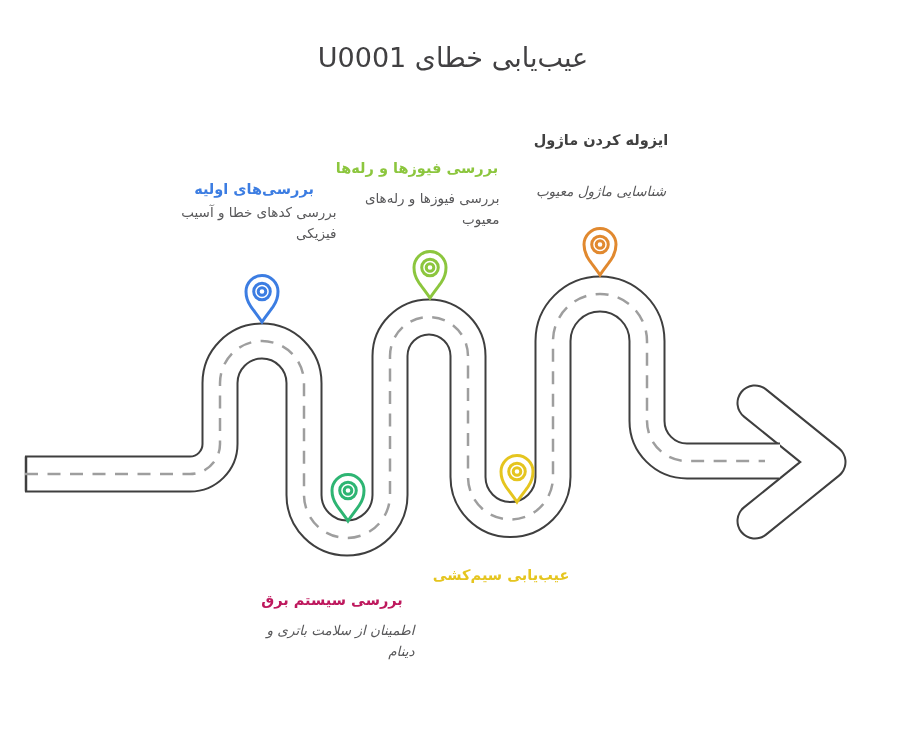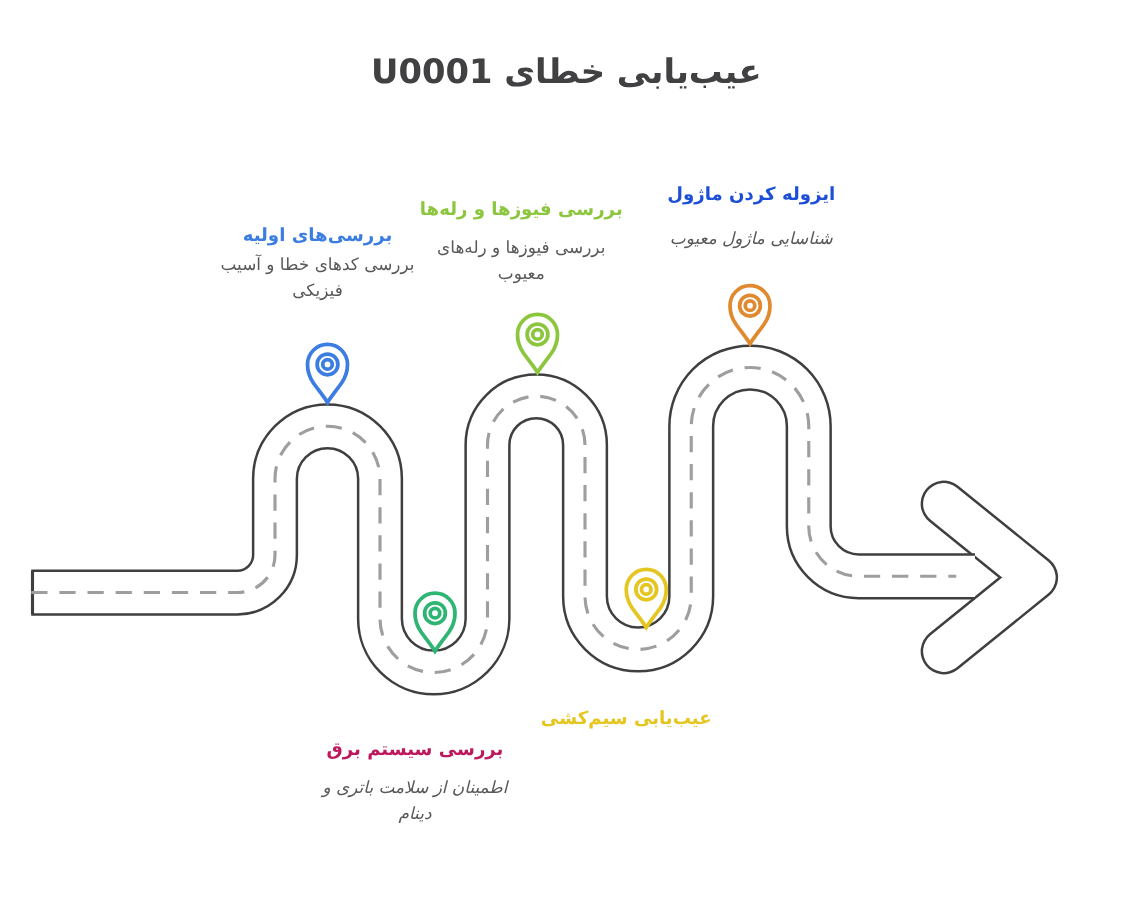--- a/index.html
+++ b/index.html
@@ -10,38 +10,37 @@
     overflow:hidden;
     font-family:"DejaVu Sans", sans-serif;
   }
   .main-title{
     position:absolute;
     top:42px;left:0;width:100%;
     margin:0;
     text-align:center;
     direction:rtl;
     font-size:27px;
-    font-weight:700;
+    font-weight:400;
     color:#414042;
   }
   .road-svg{position:absolute;left:0;top:0;}
   .step-label{
     position:absolute;
     transform:translateX(-50%);
     direction:rtl;
     text-align:center;
     font-size:14.5px;
     font-weight:700;
     white-space:nowrap;
   }
   .step-desc{
     position:absolute;
     transform:translateX(-50%);
     direction:rtl;
-    text-align:center;
     font-size:13.5px;
     line-height:21px;
     color:#58585a;
   }
   .step-desc.oneline{white-space:nowrap;font-style:italic;}
 </style>
 </head>
 <body>
 
 <div class="stage">
@@ -78,16 +77,16 @@
   <div class="step-desc" style="left:254px;top:202px;width:165px;">بررسی کدهای خطا و آسیب فیزیکی</div>
 
   <div class="step-label" style="left: 332px; top: 592px; color: #be185d;">بررسی سیستم برق</div>
   <div class="step-desc" style="left:332px;top:620px;width:165px;font-style:italic;">اطمینان از سلامت باتری و دینام</div>
 
   <div class="step-label" style="left: 417px; top: 160px; color: rgb(140, 198, 62);">بررسی فیوزها و رله‌ها</div>
   <div class="step-desc" style="left:417px;top:188px;width:165px;">بررسی فیوزها و رله‌های معیوب</div>
 
   <div class="step-label" style="left: 501px; top: 567px; color: rgb(229, 197, 31);">عیب‌یابی سیم‌کشی</div>
 
-  <div class="step-label" style="left: 601px; top: 148px; color: #1d4ed8;">ایزوله کردن ماژول</div>
+  <div class="step-label" style="left: 601px; top: 132px; color: #404040;">ایزوله کردن ماژول</div>
   <div class="step-desc oneline" style="left:601px;top:181px;">شناسایی ماژول معیوب</div>
 
 </div>
 
 </body></html>

